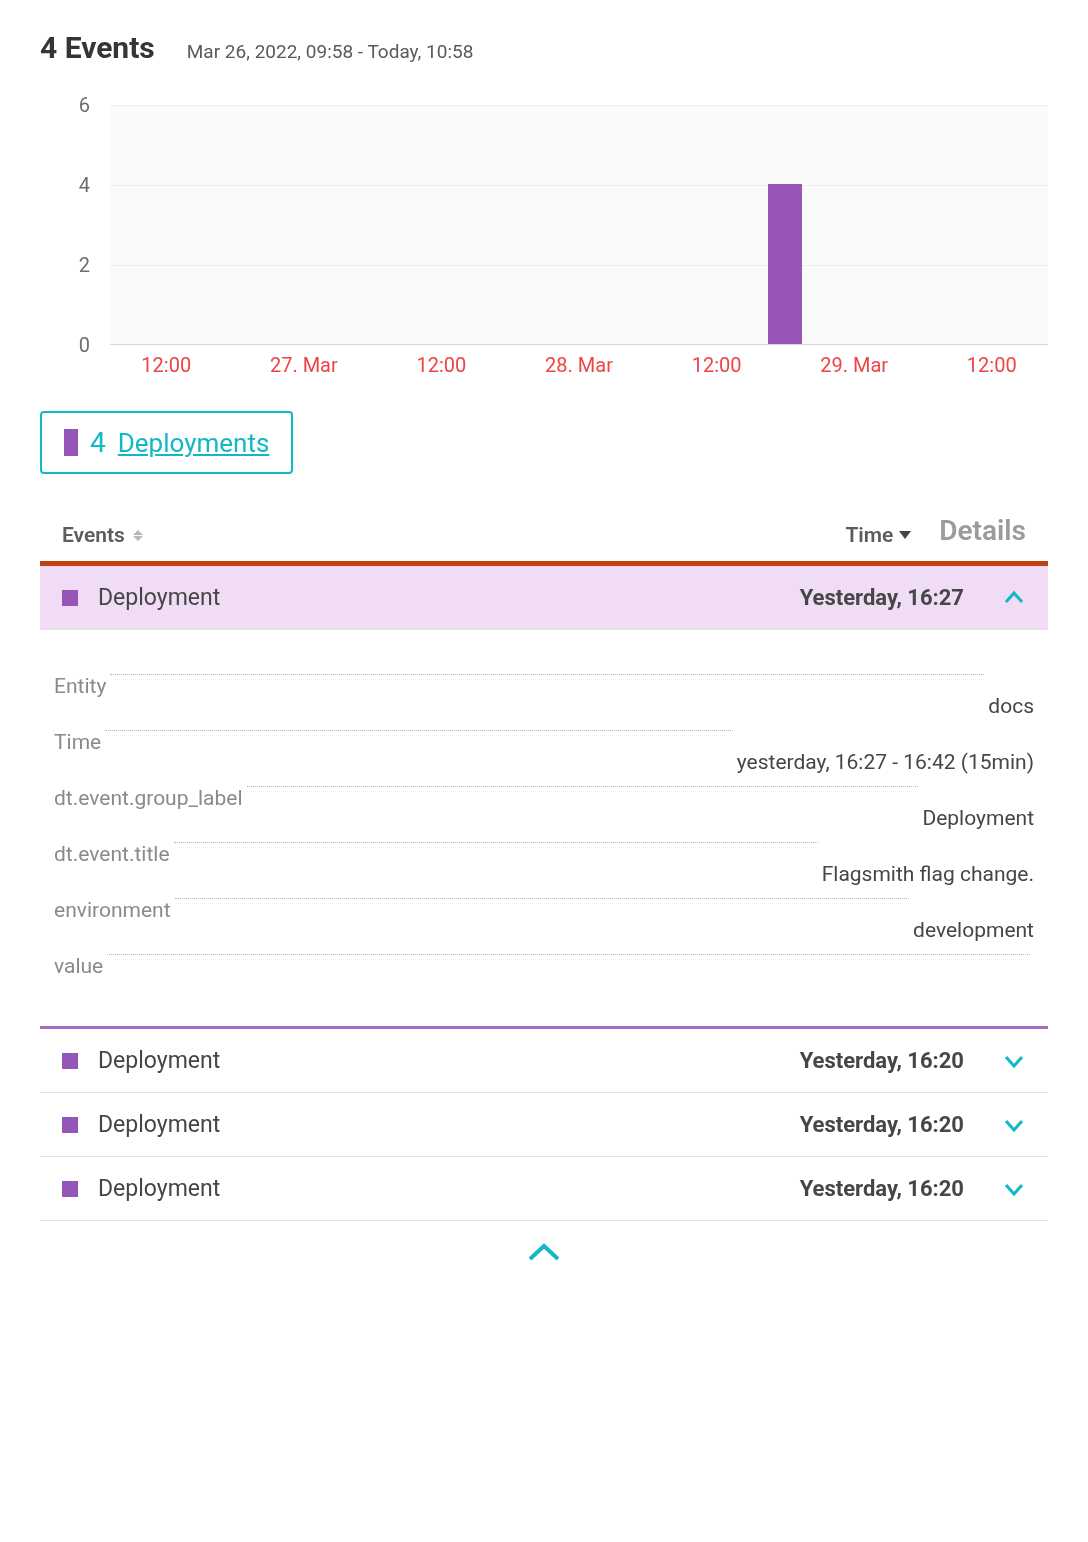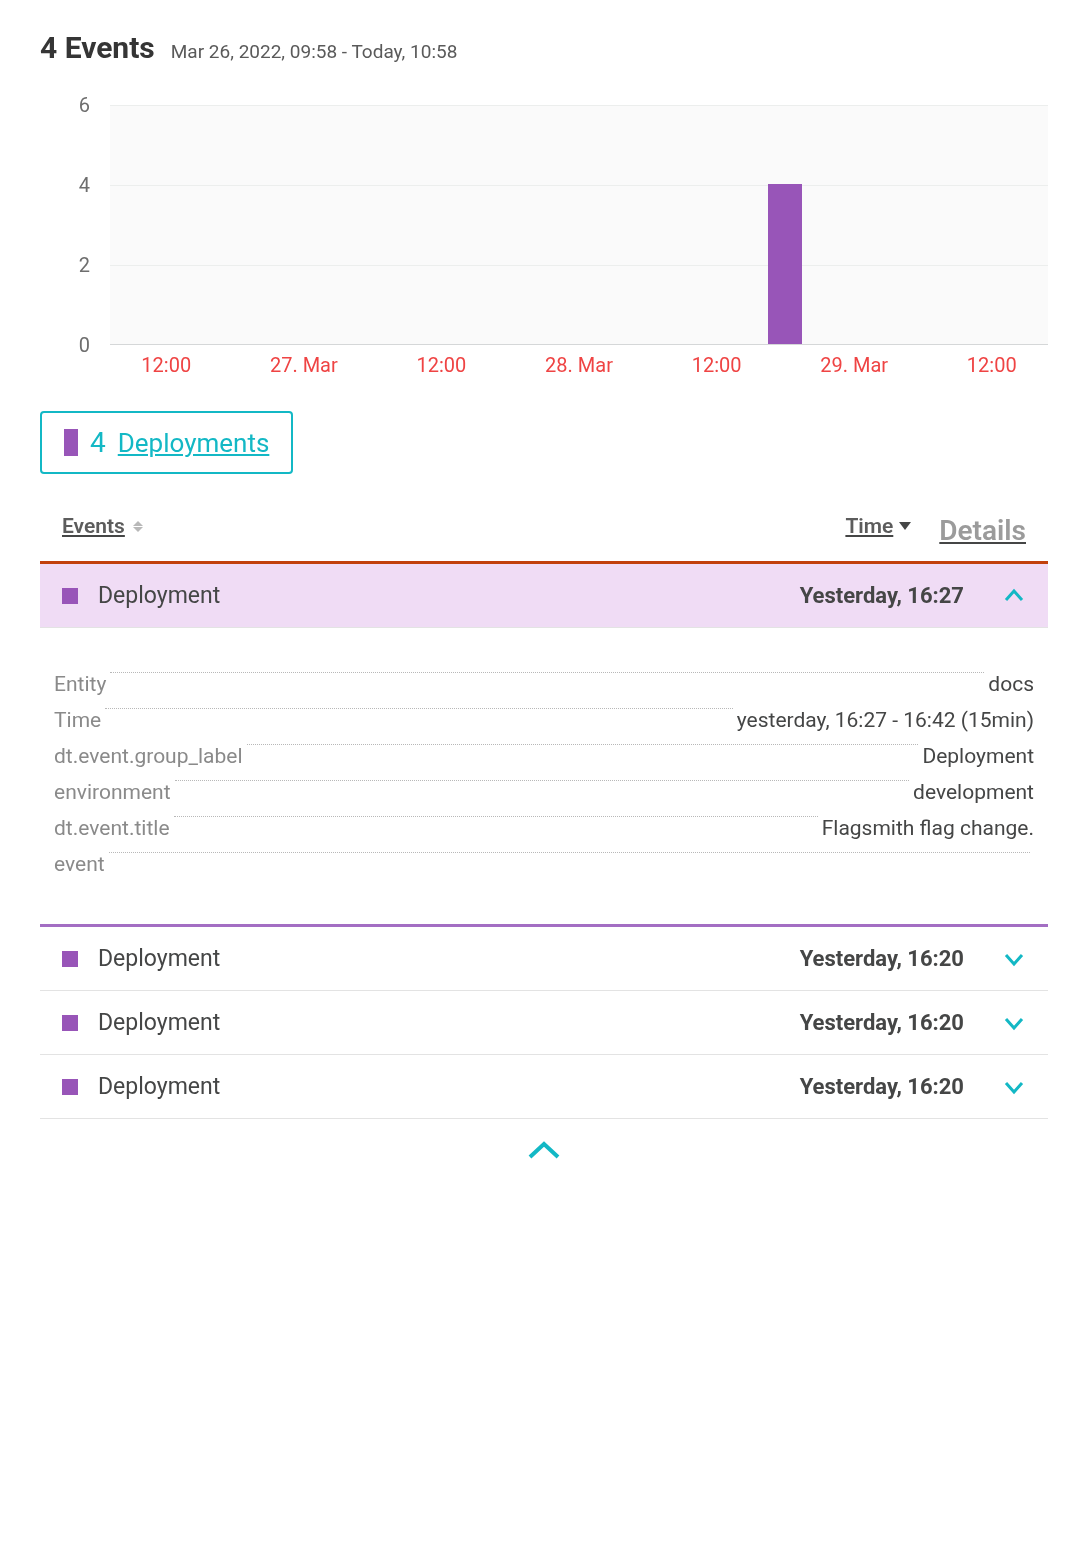--- a/index.html
+++ b/index.html
@@ -6,21 +6,21 @@
 body {
   font-family: -apple-system, BlinkMacSystemFont, "Segoe UI", Roboto, sans-serif;
   background: #fff;
   color: #454646;
   width: 1088px;
   padding: 30px 40px 20px 40px;
 }
 .header {
   display: flex;
   align-items: baseline;
-  gap: 16px;
+  gap: 32px;
   margin-bottom: 40px;
 }
 .header-title {
   font-size: 30px;
   font-weight: 700;
   color: #353535;
 }
 .header-range {
   font-size: 19px;
   color: #5a5a5a;
@@ -98,24 +98,23 @@
   color: #13b8c5;
   font-weight: 400;
 }
 .legend-label {
   font-size: 26px;
   color: #13b8c5;
   text-decoration: underline;
 }
 .table-header {
   display: flex;
-  align-items: flex-start;
+  align-items: flex-end;
   padding: 10px 22px 14px 22px;
-  border-bottom: 3px solid #c2410c;
-  text-decoration: underline;
+  border-bottom: 5px solid #c2410c;
 }
 .th-events {
   flex: 1;
   display: flex;
   align-items: center;
   gap: 8px;
   font-size: 21px;
   font-weight: 600;
   color: #5c5c5c;
 }
@@ -203,20 +202,21 @@
 .detail-dots {
   flex: 1;
   border-bottom: 1px dotted #b8b8b8;
   margin: 0 4px 6px 4px;
   min-width: 20px;
 }
 .detail-val {
   text-align: right;
   color: #454646;
   max-width: 560px;
+  margin-top: 20px;
 }
 .bottom-collapse {
   display: flex;
   justify-content: center;
   padding: 20px 0 0 0;
 }
 .bottom-collapse svg { stroke: #13b8c5; stroke-width: 4; fill: none; }
 </style>
 </head>
 <body>
@@ -294,31 +294,31 @@
         <span class="detail-key">Time</span>
         <span class="detail-dots"></span>
         <span class="detail-val">yesterday, 16:27 - 16:42 (15min)</span>
       </div>
       <div class="detail-row">
         <span class="detail-key">dt.event.group_label</span>
         <span class="detail-dots"></span>
         <span class="detail-val">Deployment</span>
       </div>
       <div class="detail-row">
+        <span class="detail-key">dt.event.title</span>
+        <span class="detail-dots"></span>
+        <span class="detail-val">Flagsmith flag change.</span>
+      </div>
+      <div class="detail-row">
         <span class="detail-key">environment</span>
         <span class="detail-dots"></span>
         <span class="detail-val">development</span>
       </div>
       <div class="detail-row">
-        <span class="detail-key">dt.event.title</span>
-        <span class="detail-dots"></span>
-        <span class="detail-val">Flagsmith flag change.</span>
-      </div>
-      <div class="detail-row">
-        <span class="detail-key">event</span>
+        <span class="detail-key">value</span>
         <span class="detail-dots"></span>
       </div>
     </div>
     <div class="event-row">
       <span class="event-square"></span>
       <span class="event-name">Deployment</span>
       <span class="event-time">Yesterday, 16:20</span>
       <span class="chev">
         <svg width="24" height="24" viewBox="0 0 24 24">
           <polyline points="4,8 12,17 20,8"></polyline>

